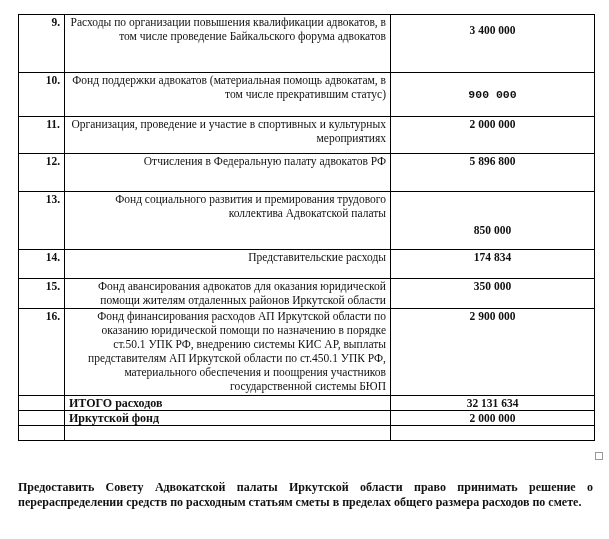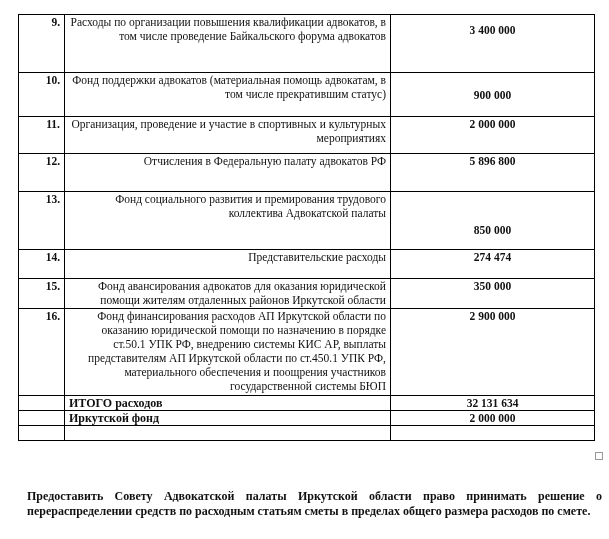--- a/index.html
+++ b/index.html
@@ -5,21 +5,21 @@
   html, body { margin: 0; padding: 0; background: #ffffff; }
   body { width: 609px; height: 539px; position: relative; overflow: hidden;
          font-family: "Liberation Serif", "DejaVu Serif", serif; color: #111; }
   table.budget { position: absolute; left: 18px; top: 14px; width: 576px;
                  border-collapse: collapse; table-layout: fixed; font-size: 11.5px; line-height: 14px; }
   table.budget td { border: 1px solid #000; padding: 0 4px; vertical-align: top; }
   col.c1 { width: 46px; } col.c2 { width: 326px; } col.c3 { width: 204px; }
   td.num { text-align: right; font-weight: bold; padding-top: 1px; padding-right: 14px; }
   td.desc { text-align: right; padding-top: 1px; }
   td.amt { text-align: center; font-weight: bold; padding-top: 1px; }
-  td.amt.mid { vertical-align: middle; }
+  td.amt.mid { vertical-align: middle; font-family: Liberation Mono, monospace; }
   td.amt.bottom { vertical-align: bottom; padding-bottom: 12px; }
   td.total-label { font-weight: bold; text-align: left; font-size: 12px; padding-left: 6px; }
   .resize-handle { position: absolute; left: 595px; top: 452px; width: 6px; height: 6px;
                    border: 1px solid #999; background: #fff; }
   .note { position: absolute; left: 18px; top: 480px; width: 575px; font-weight: bold;
           font-size: 12px; line-height: 15px; text-align: justify; }
 </style>
 </head>
 <body>
 
@@ -51,21 +51,21 @@
       <td class="amt">5 896 800</td>
     </tr>
     <tr style="height:58px">
       <td class="num">13.</td>
       <td class="desc">Фонд социального развития и премирования трудового коллектива Адвокатской палаты</td>
       <td class="amt bottom">850 000</td>
     </tr>
     <tr style="height:29px">
       <td class="num">14.</td>
       <td class="desc">Представительские расходы</td>
-      <td class="amt">274 474</td>
+      <td class="amt">174 834</td>
     </tr>
     <tr style="height:30px">
       <td class="num">15.</td>
       <td class="desc">Фонд авансирования адвокатов для оказания юридической помощи жителям отдаленных районов Иркутской области</td>
       <td class="amt">350 000</td>
     </tr>
     <tr style="height:87px">
       <td class="num">16.</td>
       <td class="desc">Фонд финансирования расходов АП Иркутской области по оказанию юридической помощи по назначению в порядке ст.50.1 УПК РФ, внедрению системы КИС АР, выплаты представителям АП Иркутской области по ст.450.1 УПК РФ, материального обеспечения и поощрения участников государственной системы БЮП</td>
       <td class="amt">2 900 000</td>
@@ -83,13 +83,13 @@
     <tr style="height:15px">
       <td></td>
       <td></td>
       <td></td>
     </tr>
   </tbody>
 </table>
 
 <div class="resize-handle"></div>
 
-<p class="note" style="margin:9px">Предоставить Совету Адвокатской палаты Иркутской области право принимать решение о перераспределении средств по расходным статьям сметы в пределах общего размера расходов по смете.</p>
+<p class="note" style="margin:0">Предоставить Совету Адвокатской палаты Иркутской области право принимать решение о перераспределении средств по расходным статьям сметы в пределах общего размера расходов по смете.</p>
 
 </body></html>

